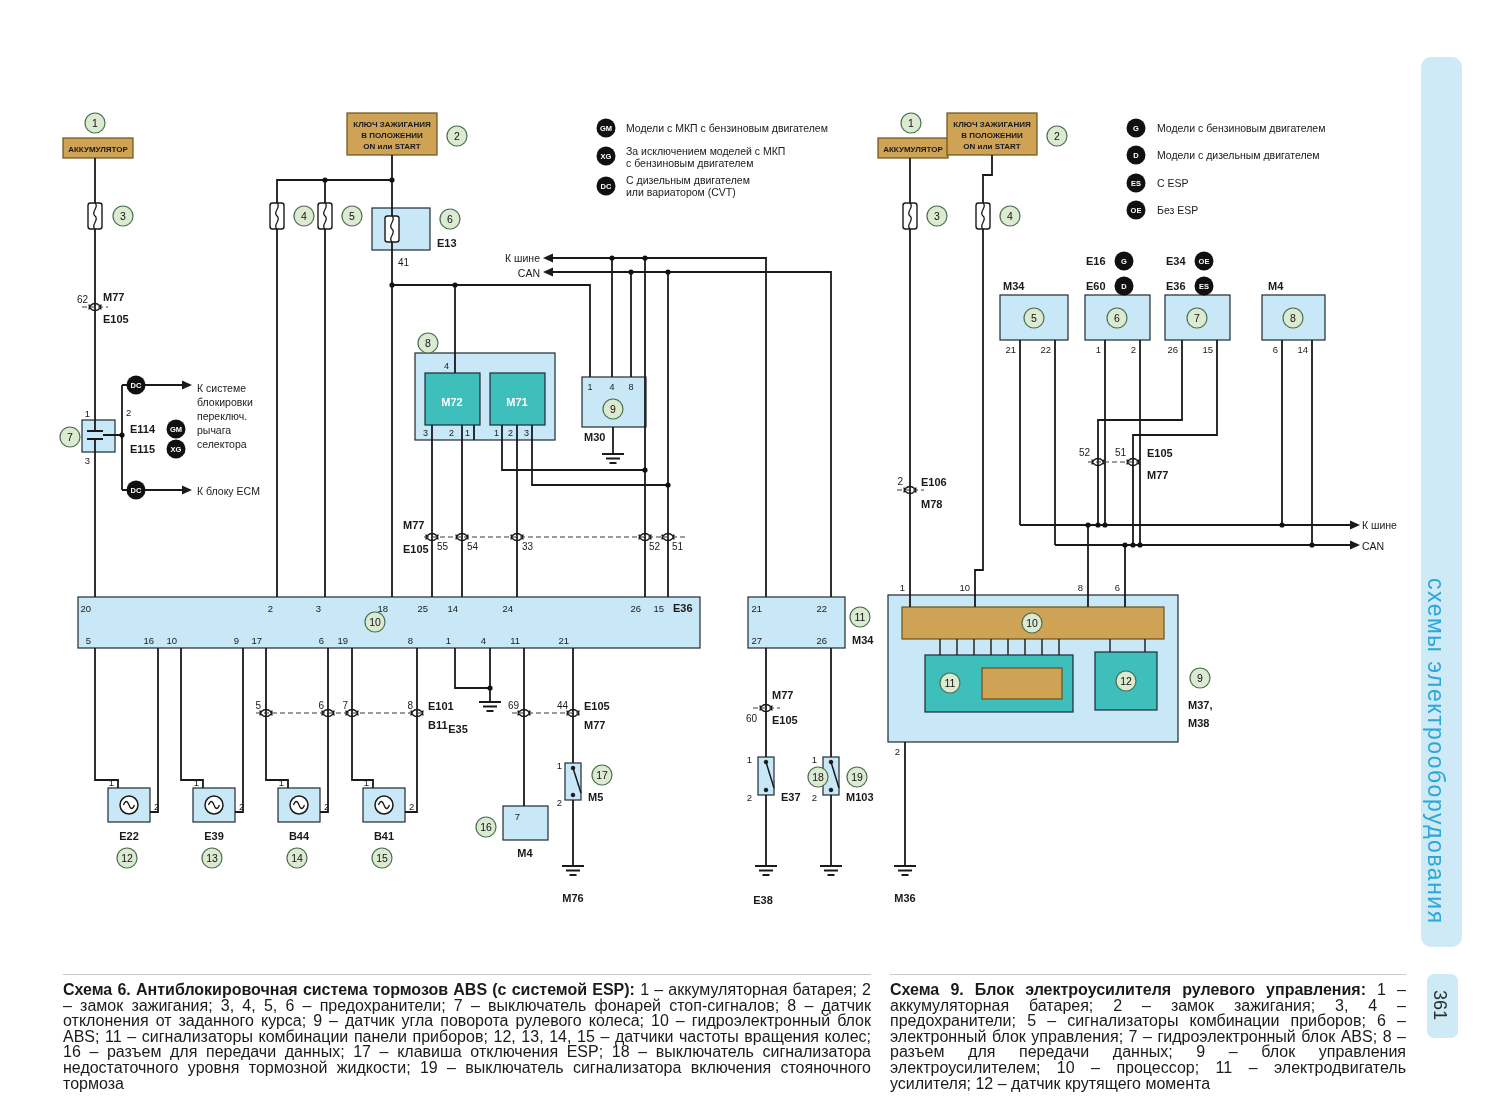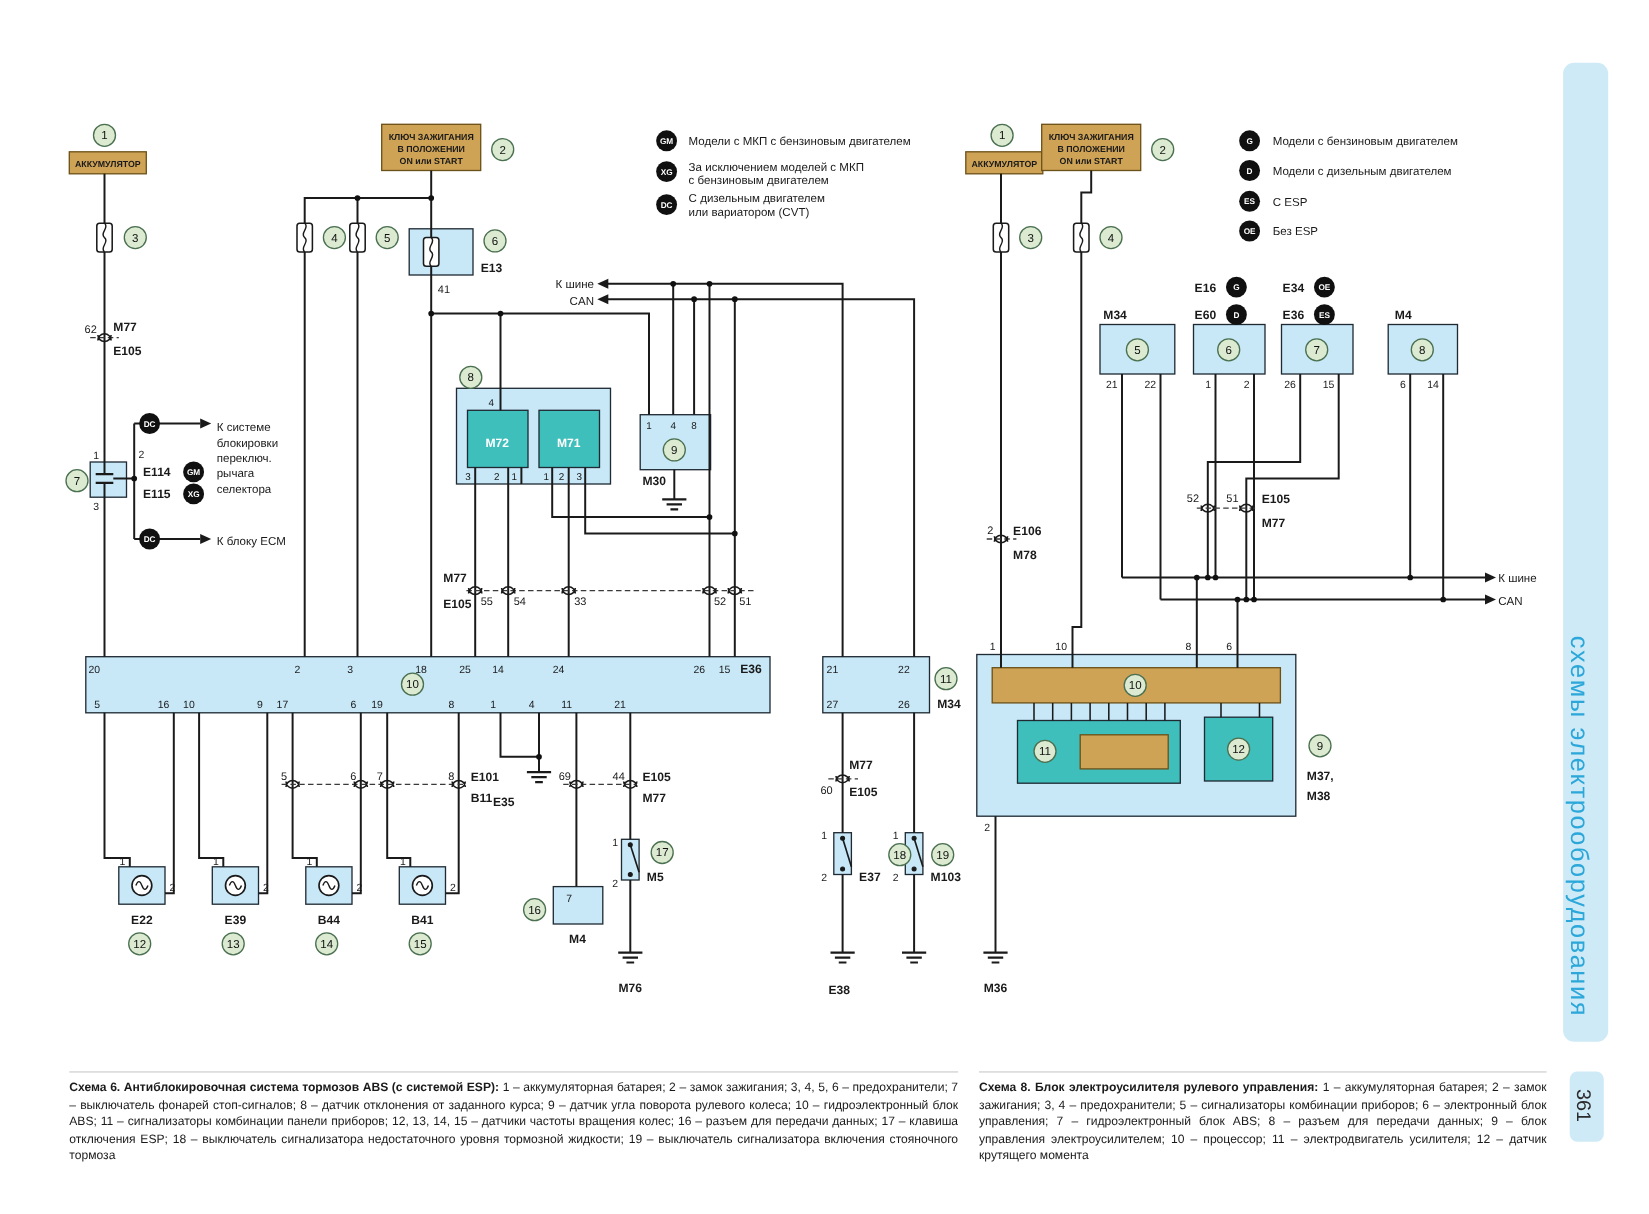--- a/index.html
+++ b/index.html
@@ -8,21 +8,21 @@
   svg{position:absolute;left:0;top:0;}
   svg text{font-family:"Liberation Sans",sans-serif;}
   .cbox{fill:#c8e8f8;stroke:#1f2a33;stroke-width:1.2;}
   .tbox{fill:#3fbfbc;stroke:#1f2a33;stroke-width:1.2;}
   .nbox{fill:#cfa356;stroke:#6b5118;stroke-width:1.2;}
   .wire{stroke:#1a1a1a;stroke-width:1.8;fill:none;}
   .thin{stroke:#1a1a1a;stroke-width:1.4;fill:none;}
   .dashl{stroke:#3a3a3a;stroke-width:1.2;fill:none;stroke-dasharray:5,3;}
   .dot{fill:#111;}
   .arrow{fill:#1a1a1a;}
-  .caption{position:absolute;font-size:11px;line-height:15.6px;color:#1a1a1a;text-align:justify;}
+  .caption{position:absolute;font-size:16px;line-height:15.6px;color:#1a1a1a;text-align:justify;}
   .caption b{font-weight:700;}
   .rule{position:absolute;height:1px;background:#c9c9c9;}
   .side-strip{position:absolute;left:1421px;top:57px;width:41px;height:890px;
               background:#cfeaf7;border-radius:10px;}
   .side-text{position:absolute;left:1449px;top:578px;transform:rotate(90deg);
              transform-origin:0 0;white-space:nowrap;font-size:23px;letter-spacing:1.5px;
              color:#2ba7d9;}
   .page-num-box{position:absolute;left:1427px;top:974px;width:31px;height:64px;
                 background:#cfeaf7;border-radius:7px;}
   .page-num{position:absolute;left:1450px;top:990px;transform:rotate(90deg);
@@ -539,21 +539,21 @@
 </svg>
 
 <div class="rule" style="left:63px;top:974px;width:808px;"></div>
 <div class="rule" style="left:890px;top:974px;width:516px;"></div>
 
 <div class="caption" style="left:63px;top:982px;width:808px;">
   <b>Схема 6. Антиблокировочная система тормозов ABS (с системой ESP):</b><span> 1 – аккумуляторная батарея; 2 – замок зажигания; 3, 4, 5, 6 – предохранители; 7 – выключатель фонарей стоп-сигналов; 8 – датчик отклонения от заданного курса; 9 – датчик угла поворота рулевого колеса; 10 – гидроэлектронный блок ABS; 11 – сигнализаторы комбинации панели приборов; 12, 13, 14, 15 – датчики частоты вращения колес; 16 – разъем для передачи данных; 17 – клавиша отключения ESP; 18 – выключатель сигнализатора недостаточного уровня тормозной жидкости; 19 – выключатель сигнализатора включения стояночного тормоза</span>
 </div>
 
 <div class="caption" style="left:890px;top:982px;width:516px;">
-  <b>Схема 8. Блок электроусилителя рулевого управления:</b><span> 1 – аккумуляторная батарея; 2 – замок зажигания; 3, 4 – предохранители; 5 – сигнализаторы комбинации приборов; 6 – электронный блок управления; 7 – гидроэлектронный блок ABS; 8 – разъем для передачи данных; 9 – блок управления электроусилителем; 10 – процессор; 11 – электродвигатель усилителя; 12 – датчик крутящего момента</span>
+  <b>Схема 9. Блок электроусилителя рулевого управления:</b><span> 1 – аккумуляторная батарея; 2 – замок зажигания; 3, 4 – предохранители; 5 – сигнализаторы комбинации приборов; 6 – электронный блок управления; 7 – гидроэлектронный блок ABS; 8 – разъем для передачи данных; 9 – блок управления электроусилителем; 10 – процессор; 11 – электродвигатель усилителя; 12 – датчик крутящего момента</span>
 </div>
 
 <div class="side-strip"></div>
 <div class="side-text">схемы электрооборудования</div>
 <div class="page-num-box"></div>
 <div class="page-num">361</div>
 
 </div>
 
 </body></html>

